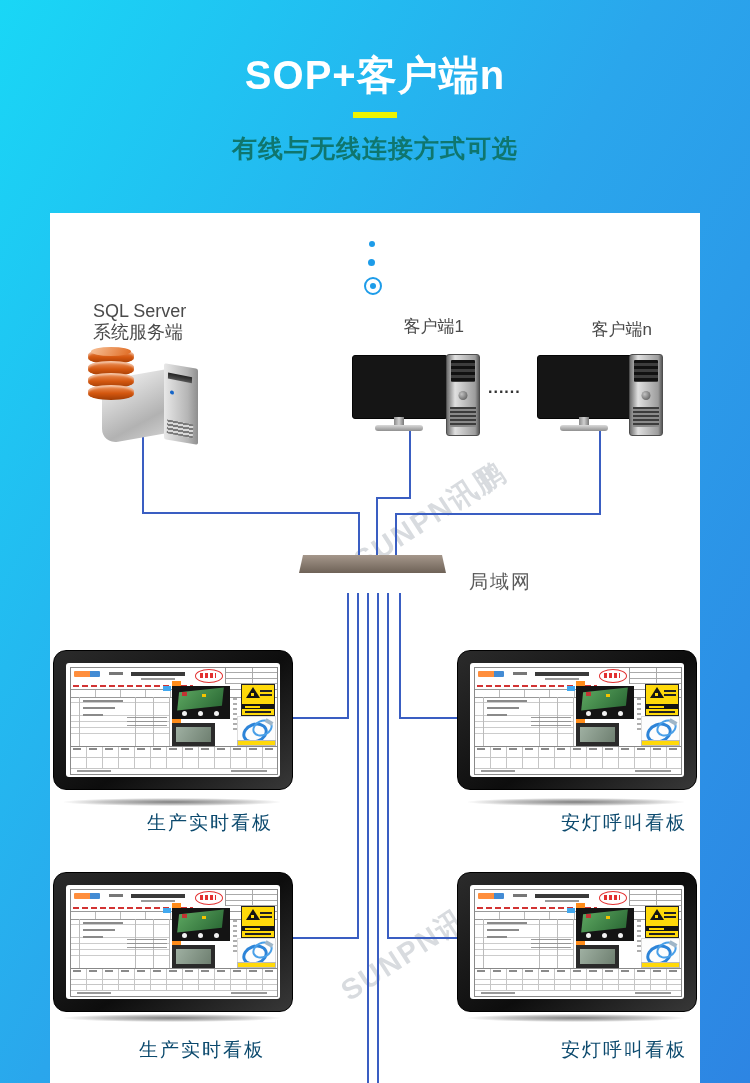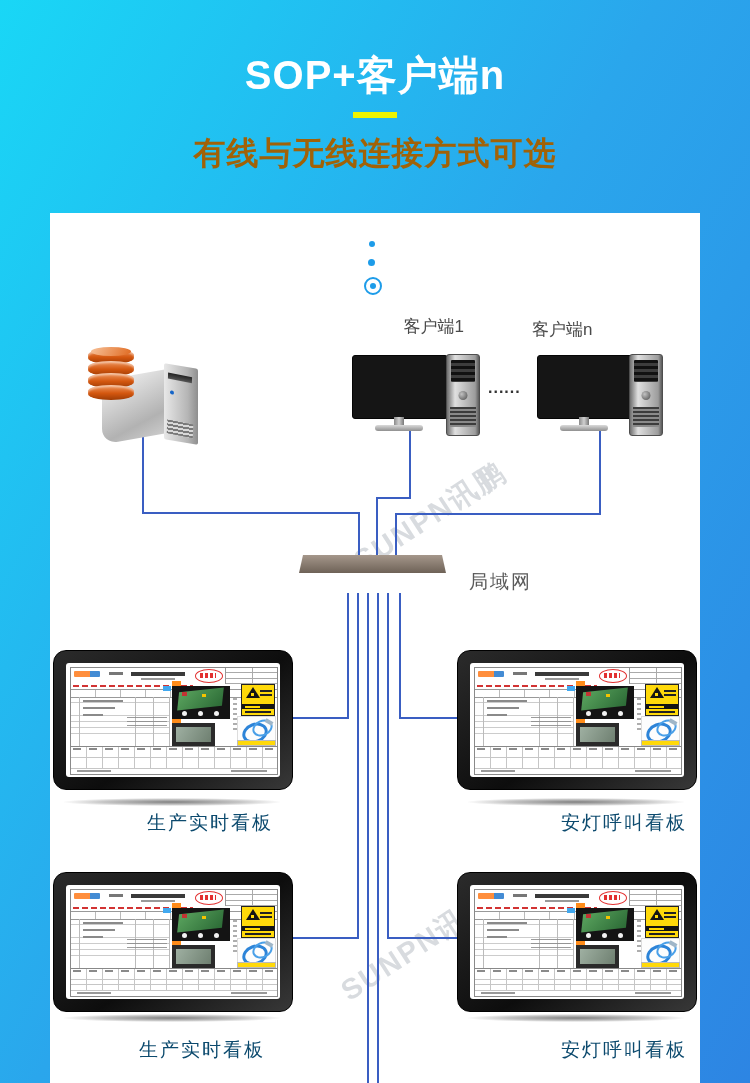--- a/index.html
+++ b/index.html
@@ -3,21 +3,21 @@
 <meta charset="utf-8">
 <style>
   html,body{margin:0;padding:0;}
   body{width:750px;height:1083px;position:relative;overflow:hidden;
        font-family:"Liberation Sans","DejaVu Sans",sans-serif;
        background:linear-gradient(120deg,#19d7f6 0%,#2aa6ec 48%,#2d85e3 100%);}
   .abs{position:absolute;}
   
   .page-title{left:0;right:0;top:48px;text-align:center;color:#fff;font-size:40px;font-weight:600;letter-spacing:1px;}
   .title-bar{left:353px;top:112px;width:44px;height:6px;background:#eef400;}
-  .page-subtitle{left:0;right:0;top:132px;text-align:center;color:#a16207;font-size:32px;font-weight:600;letter-spacing:1px;}
+  .page-subtitle{left:0;right:0;top:132px;text-align:center;color:#0f766e;font-size:25px;font-weight:600;letter-spacing:1px;}
   
   .card{left:50px;top:213px;width:650px;height:870px;background:#fff;overflow:hidden;}
   
   .ln{position:absolute;background:#3a5ec2;z-index:2;}
   
   .bdot{position:absolute;background:#1d9ce9;border-radius:50%;z-index:2;}
   .bring{position:absolute;width:14px;height:14px;border:2px solid #1d9ce9;border-radius:50%;z-index:2;}
   .bring-in{position:absolute;left:4px;top:4px;width:6px;height:6px;background:#1d9ce9;border-radius:50%;}
   
   .lbl{position:absolute;color:#4a4a4a;z-index:3;}
@@ -149,20 +149,24 @@
   <div class="ln" style="left:337px;top:724px;width:72px;height:2px;"></div>
   <div class="ln" style="left:349px;top:380px;width:2px;height:126px;"></div>
   <div class="ln" style="left:349px;top:504px;width:60px;height:2px;"></div>
 
   <div class="bdot" style="left:319px;top:28px;width:6px;height:6px;"></div>
   <div class="bdot" style="left:318px;top:46px;width:7px;height:7px;"></div>
   <div class="bring" style="left:314px;top:64px;">
     <div class="bring-in"></div>
   </div>
 
+  <div class="lbl" style="left:43px;top:88px;font-size:18px;line-height:21px;">
+    <div>SQL Server</div>
+    <div>系统服务端</div>
+  </div>
   <div class="abs srv">
     <div class="srv-side"></div>
     <div class="srv-front">
       <div class="srv-slot"></div>
       <div class="srv-led"></div>
       <div class="srv-vent"></div>
     </div>
     <div class="dbstack">
       <div class="dbcyl">
           <div class="dbtop"></div>
@@ -188,21 +192,21 @@
     <div class="m-base"></div>
   </div>
   <div class="twr" style="left:396px;top:141px;">
     <div class="tw-bay"></div>
     <div class="tw-btn"></div>
     <div class="tw-grill"></div>
   </div>
 
   <div class="ellipsis" style="left:438px;top:166px;">......</div>
 
-  <div class="lbl" style="left:482px;top:105px;width:120px;text-align:left;font-size:17px;">客户端n</div>
+  <div class="lbl" style="left:482px;top:105px;width:120px;text-align:right;font-size:17px;">客户端n</div>
   <div class="mon" style="left:487px;top:142px;">
     <div class="m-bezel"></div>
     <div class="m-screen">
       <div class="m-glow"></div>
       <div class="wflag">
         <i class="wf-r"></i>
           <i class="wf-b"></i>
           <i class="wf-y"></i>
       </div>
     </div>

